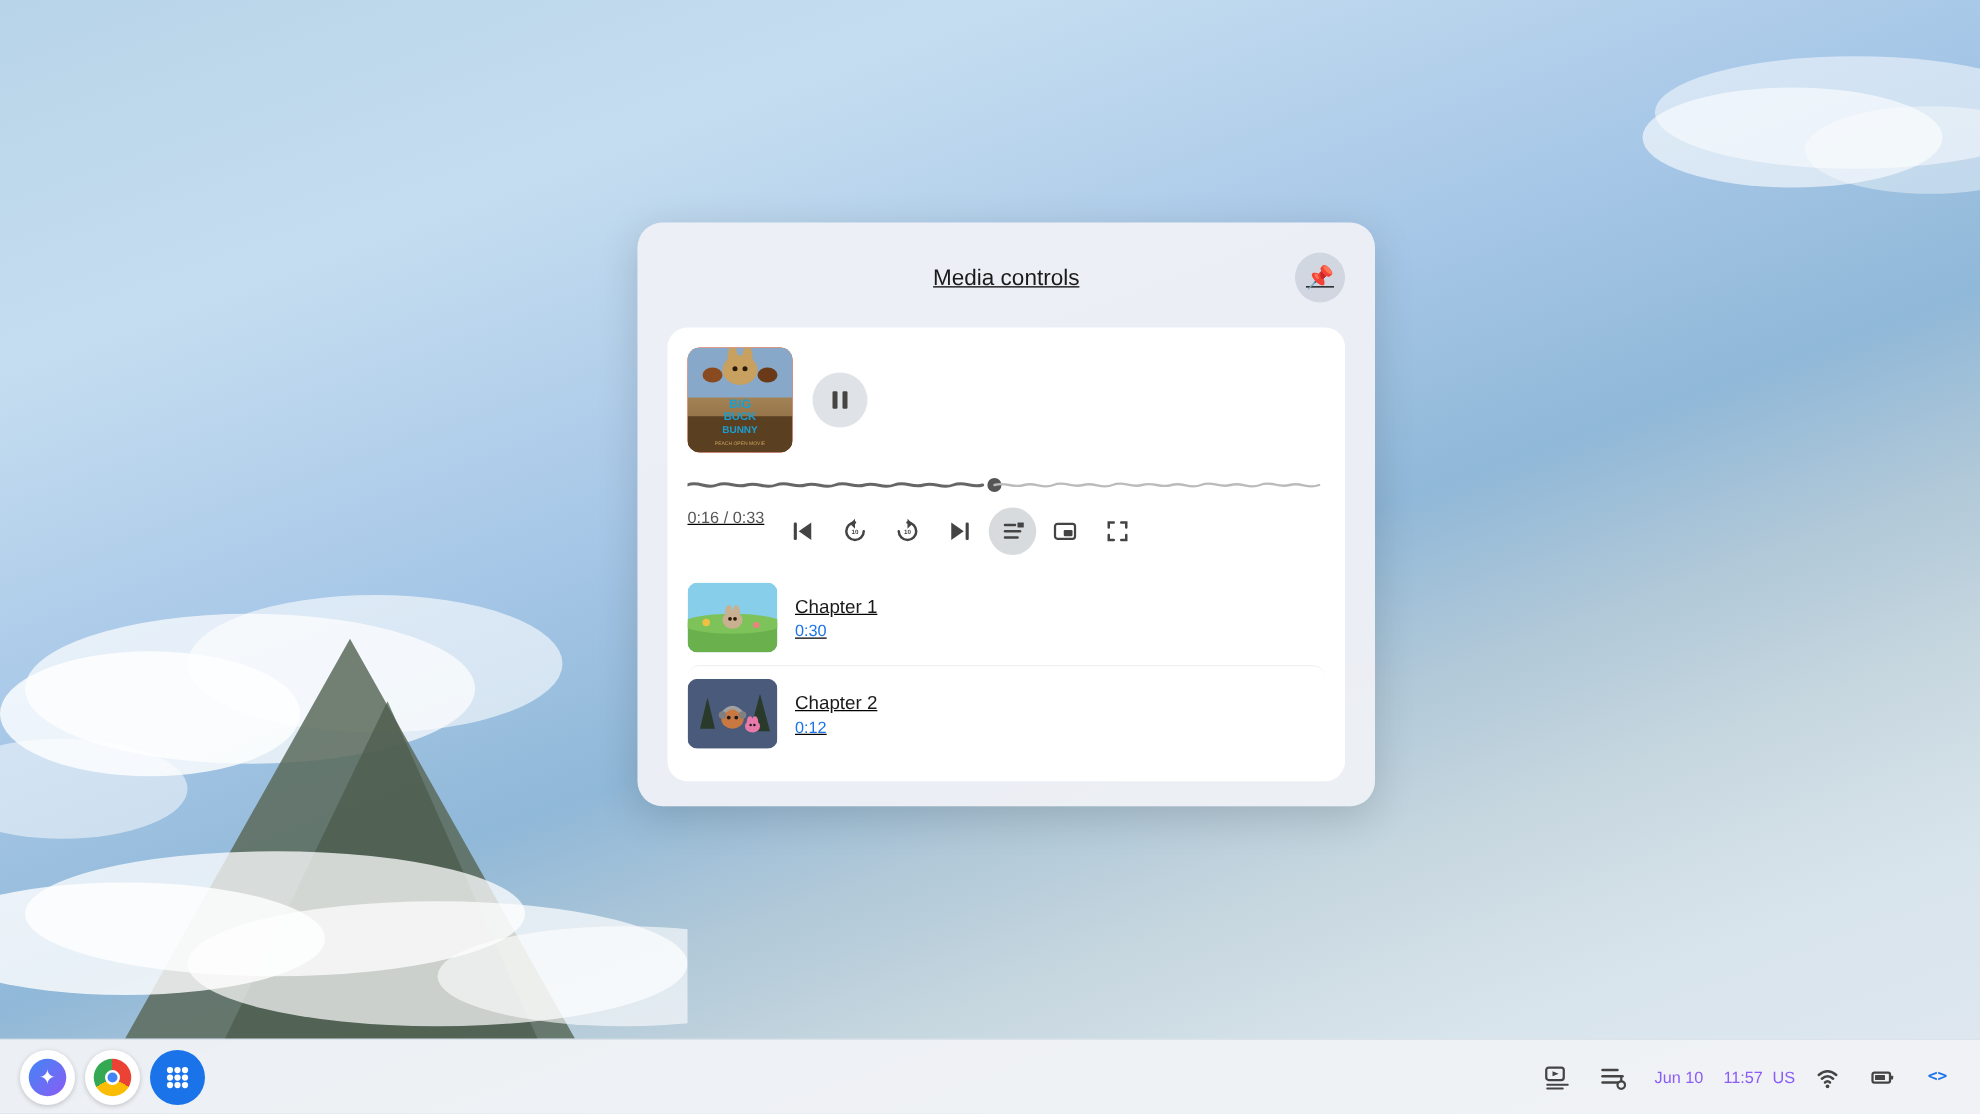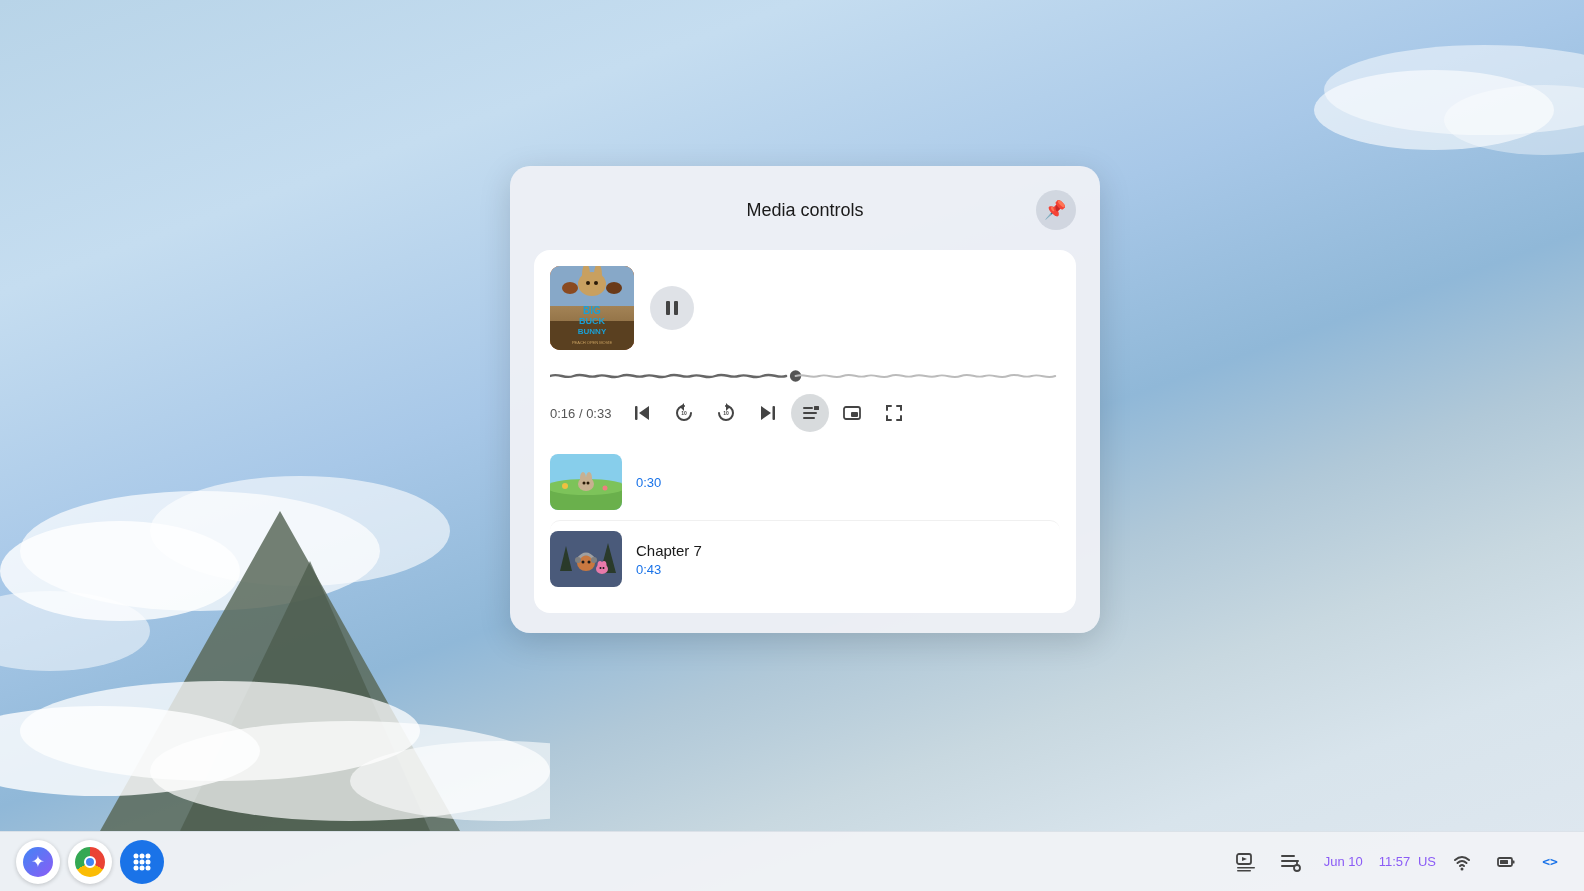--- a/index.html
+++ b/index.html
@@ -94,27 +94,28 @@
 
     .taskbar-time {
       font-size: 13px;
       font-weight: 500;
       color: #8b5cf6;
     }
 
     
     .media-panel {
       position: absolute;
-      top: 166px;
+      top: 178px;
       left: 510px;
       width: 590px;
       background: rgba(237, 240, 245, 0.97);
       border-radius: 20px;
       padding: 24px 24px 20px;
       box-shadow: 0 8px 32px rgba(0,0,0,0.15);
+      text-decoration: underline;
     }
 
     .panel-header {
       display: flex;
       align-items: center;
       justify-content: space-between;
       margin-bottom: 20px;
     }
 
     .panel-title {
@@ -225,21 +226,21 @@
     }
 
     .progress-wave svg {
       width: 100%;
       height: 20px;
     }
 
     
     .controls-row {
       display: flex;
-      align-items: center;
+      align-items: flex-start;
       gap: 4px;
     }
 
     .time-display {
       font-size: 13px;
       color: #555;
       margin-right: 8px;
       white-space: nowrap;
     }
 
@@ -513,20 +514,21 @@
               <ellipse cx="33" cy="24" rx="3" ry="6" fill="#c8b090"></ellipse>
               <ellipse cx="39" cy="24" rx="3" ry="6" fill="#c8b090"></ellipse>
               <circle cx="34" cy="29" r="1.5" fill="#2a1a08"></circle>
               <circle cx="38" cy="29" r="1.5" fill="#2a1a08"></circle>
 
               <circle cx="15" cy="32" r="3" fill="#f0c040"></circle>
               <circle cx="55" cy="34" r="2.5" fill="#f08080"></circle>
             </svg>
           </div>
           <div class="chapter-info">
+            <div class="chapter-name">Chapter 1</div>
             <div class="chapter-time">0:30</div>
           </div>
         </div>
 
         <div class="chapter-item">
           <div class="chapter-thumb">
             <svg viewBox="0 0 72 56" width="72" height="56" xmlns="http://www.w3.org/2000/svg">
 
               <rect width="72" height="56" fill="#4a5a7a"></rect>
 
@@ -543,22 +545,22 @@
               <circle cx="39" cy="31" r="1.5" fill="#1a1a1a"></circle>
 
               <ellipse cx="52" cy="38" rx="6" ry="5" fill="#e87aaa"></ellipse>
               <ellipse cx="50" cy="34" rx="2.5" ry="4" fill="#e87aaa"></ellipse>
               <ellipse cx="54" cy="34" rx="2.5" ry="4" fill="#e87aaa"></ellipse>
               <circle cx="50.5" cy="37" r="1" fill="#1a1a1a"></circle>
               <circle cx="53.5" cy="37" r="1" fill="#1a1a1a"></circle>
             </svg>
           </div>
           <div class="chapter-info">
-            <div class="chapter-name">Chapter 7</div>
-            <div class="chapter-time">0:43</div>
+            <div class="chapter-name">Chapter 2</div>
+            <div class="chapter-time">0:12</div>
           </div>
         </div>
 
       </div>
     </div>
   </div>
 
   <div class="taskbar">
     <div class="taskbar-left">
 

